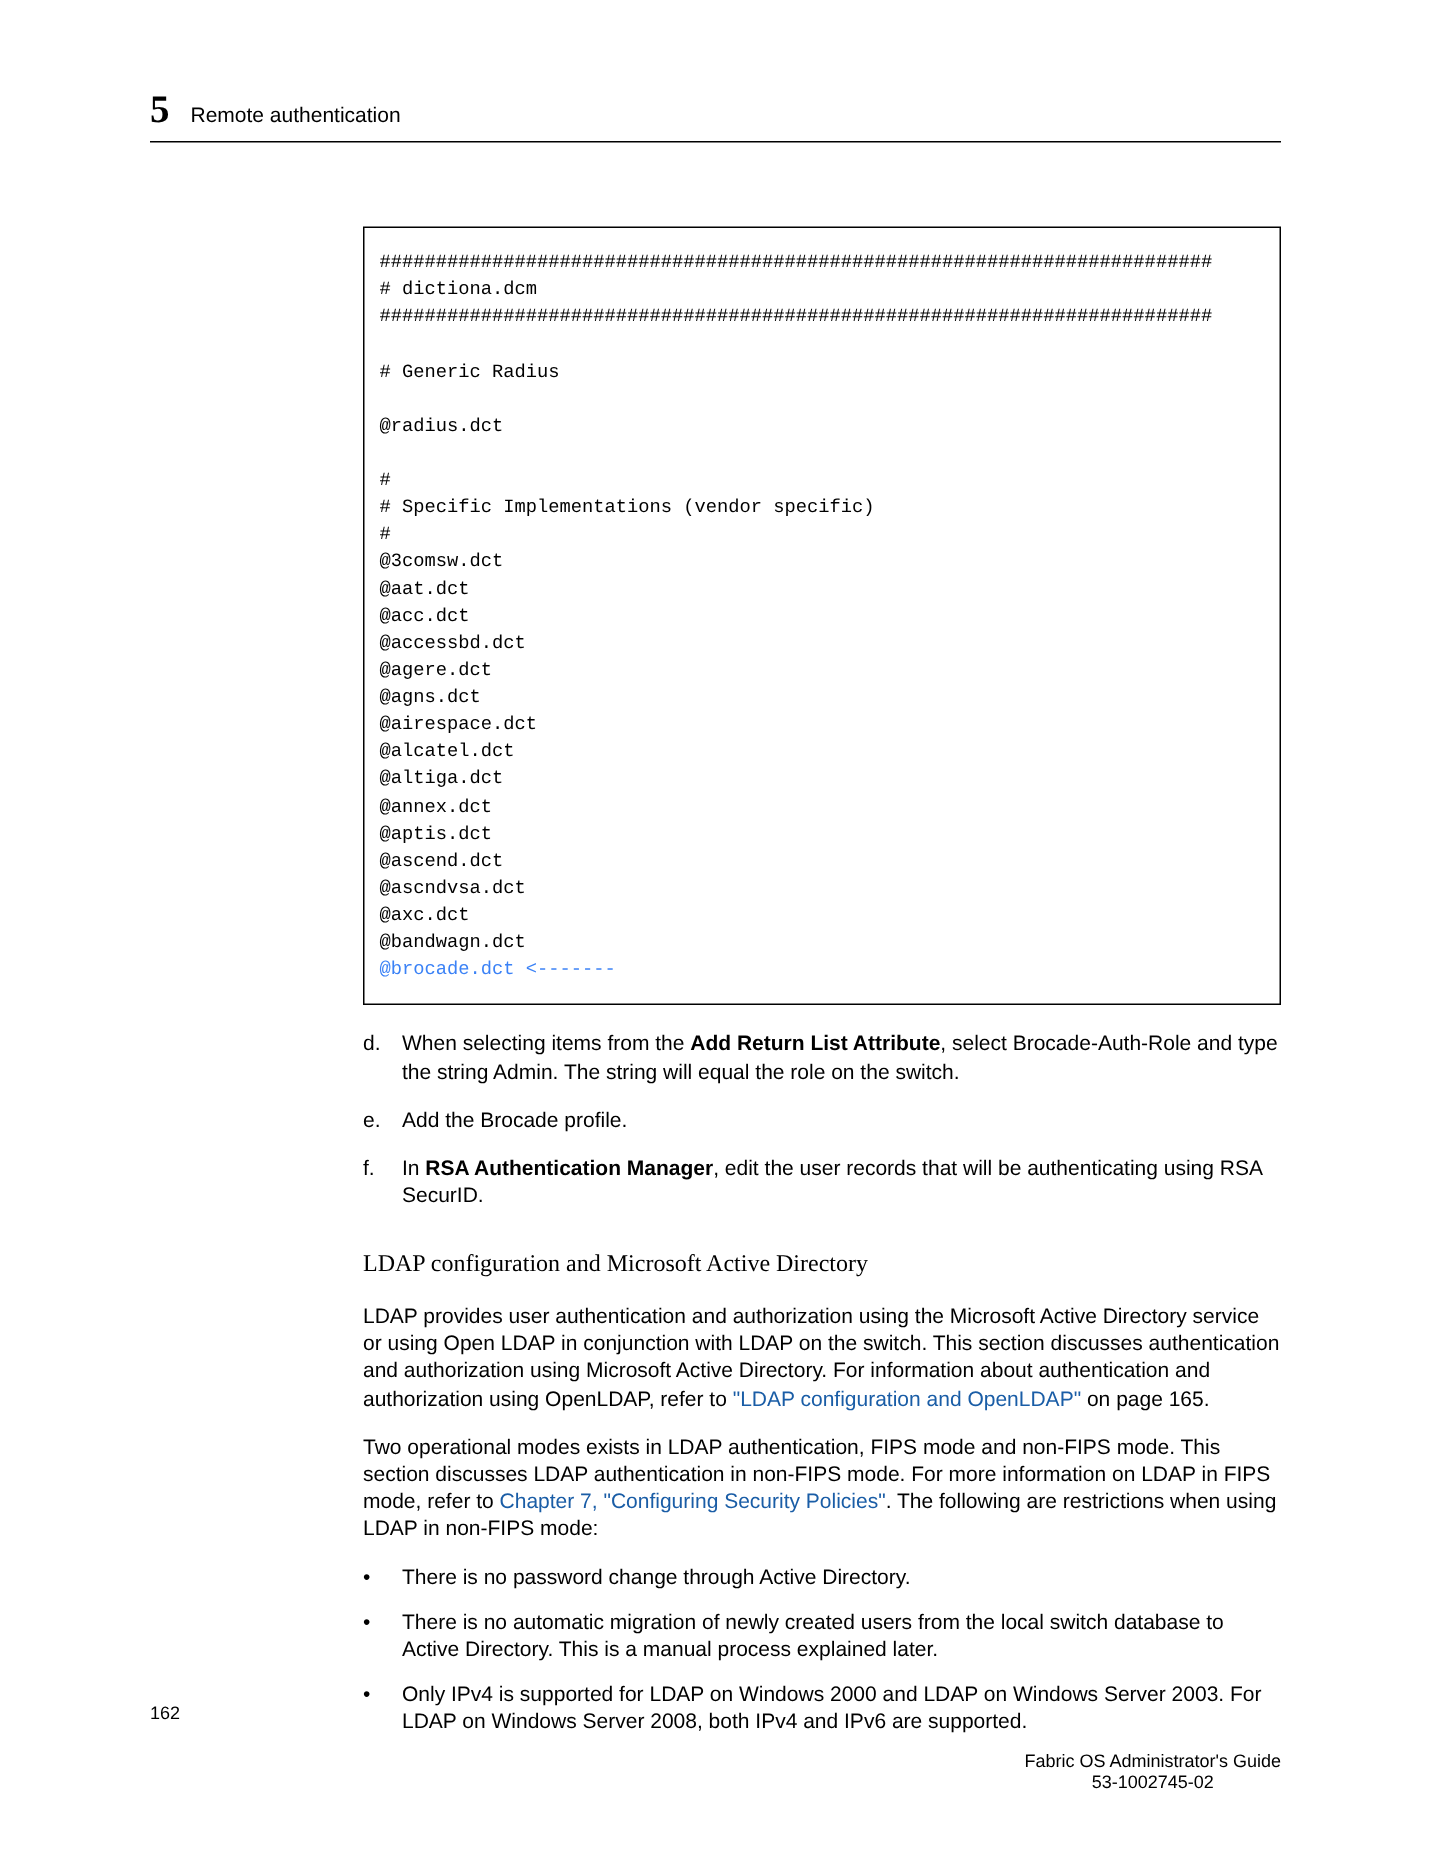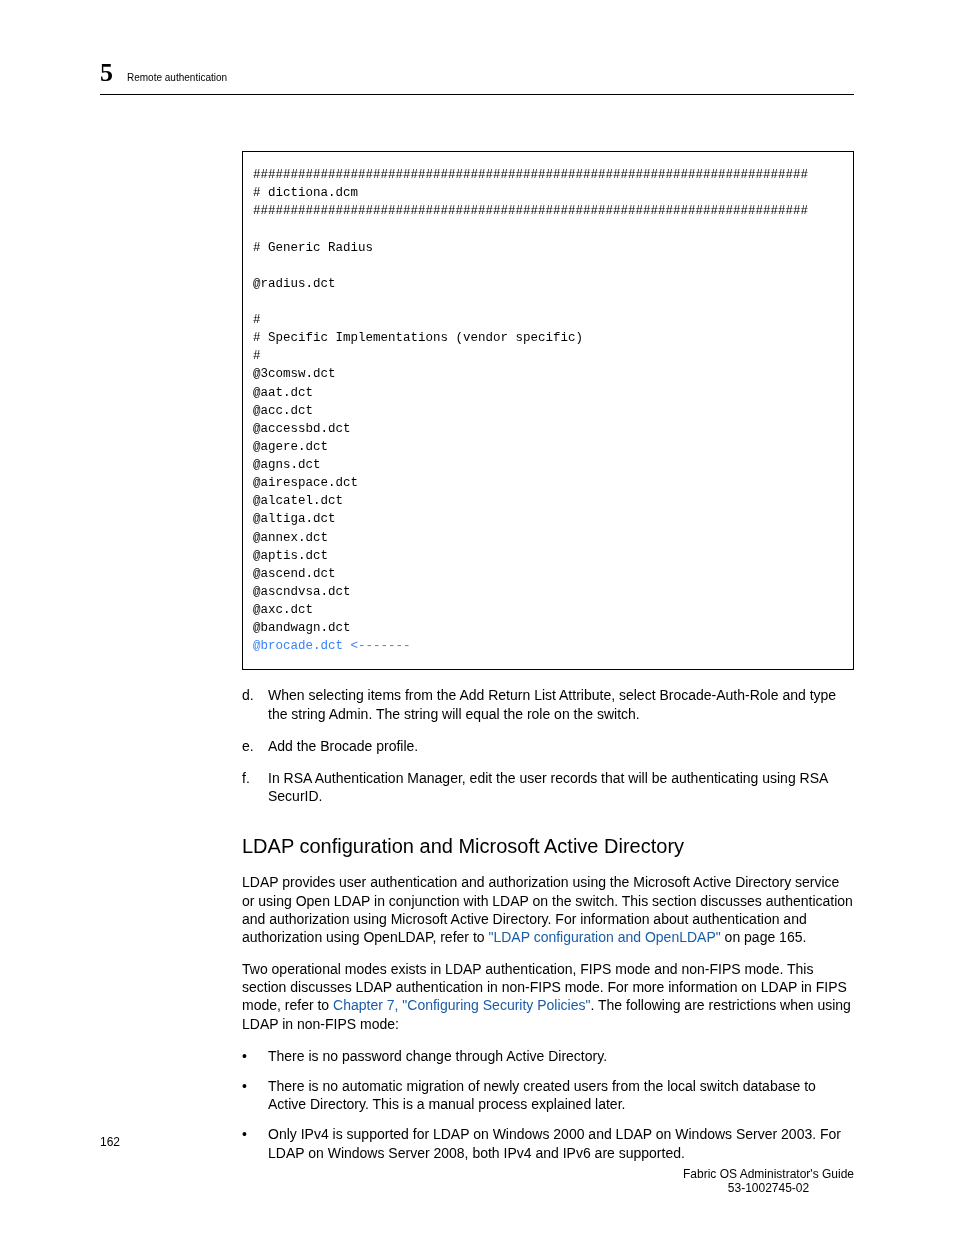--- a/index.html
+++ b/index.html
@@ -25,21 +25,21 @@
     gap: 14px;
     border-bottom: 1px solid #000;
     padding-bottom: 6px;
   }
   .chap-num {
     font-family: Georgia, 'Times New Roman', serif;
     font-size: 26px;
     font-weight: bold;
   }
   .chap-title {
-    font-size: 10px;
+    font-size: 14px;
     margin-top: 10px;
   }
   .content {
     margin-left: 142px;
     margin-top: 56px;
     font-size: 14px;
     line-height: 1.3;
   }
   .code-box {
     border: 1px solid #000;
@@ -66,25 +66,25 @@
     display: flex;
     margin-bottom: 14px;
   }
   .steps li .marker {
     width: 26px;
     flex: 0 0 26px;
   }
   .steps li .body {
     flex: 1;
   }
-  .bold { font-weight: normal; }
+  .bold { font-weight: bold; }
   .italic { }
   .h2 {
-    font-family: Liberation Sans, sans-serif;
-    font-size: 20px;
+    font-family: Liberation Serif, serif;
+    font-size: 16px;
     margin-top: 28px;
     margin-bottom: 14px;
   }
   .para { margin-bottom: 14px; }
   .link { color: #1a5da6; }
   .bullets {
     list-style: none;
     padding: 0;
     margin: 0;
   }

